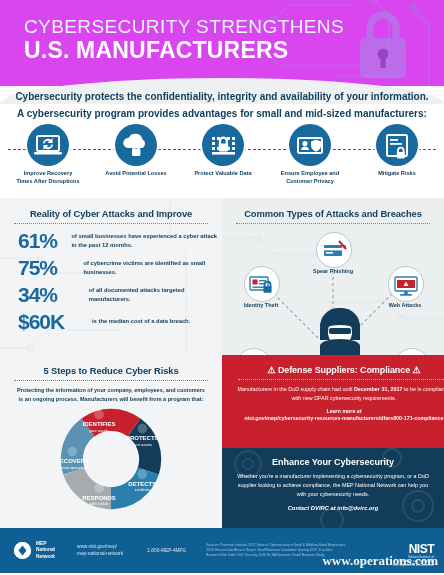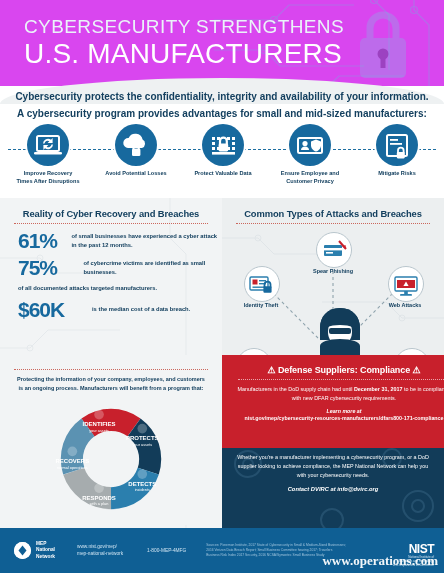--- a/index.html
+++ b/index.html
@@ -7,21 +7,21 @@
        font-family:"Liberation Sans",sans-serif;color:#14405f;}
   #poster{position:relative;width:444px;height:575px;overflow:hidden;background:#fff;}
 
   
   .header{position:relative;height:86px;background:linear-gradient(100deg,#0f3css 0%,#123a56 0%,#1b4a6b 60%,#1f5375 100%);overflow:hidden;}
   .header{background:#d946ef;}
   .hdr-circuit{position:absolute;right:-10px;top:-20px;width:240px;height:140px;opacity:.35;}
   .hdr-lock{position:absolute;right:28px;top:6px;opacity:.30;}
   .hdr-text{position:absolute;left:24px;top:16px;}
   .hdr-l1{font-size:19px;font-weight:400;letter-spacing:.4px;color:#eaf3f9;line-height:1.12;}
-  .hdr-l2{font-size:28px;font-weight:400;letter-spacing:.2px;color:#ffffff;line-height:1.12;margin-top:1px;}
+  .hdr-l2{font-size:23px;font-weight:700;letter-spacing:.2px;color:#ffffff;line-height:1.12;margin-top:1px;}
 
   
   .curve{position:absolute;left:0;top:78px;width:444px;height:26px;background:#eef1f2;border-radius:50% 50% 0 0/100% 100% 0 0;}
 
   
   .intro{position:absolute;left:0;top:88px;width:444px;text-align:center;}
   .intro p{margin:0;font-size:10px;line-height:1.72;color:#14405f;font-weight:600;}
 
   
   .benefits{position:absolute;left:0;top:120px;width:444px;height:78px;}
@@ -218,31 +218,32 @@
           <path d="M0 60 H40 L55 75 H110"></path>
             <path d="M0 150 H30 L48 132 H120"></path>
           <path d="M0 240 H60 L78 258 H150"></path>
             <path d="M170 0 V40 L186 56 V330"></path>
           <circle cx="40" cy="60" r="3"></circle>
             <circle cx="30" cy="150" r="3"></circle>
             <circle cx="60" cy="240" r="3"></circle>
         </g>
       </svg>
       <div class="stats">
-        <div class="sec-title">Reality of Cyber Recovery and Breaches</div>
+        <div class="sec-title">Reality of Cyber Attacks and Improve</div>
         <div class="sec-rule"></div>
         <div class="stat">
           <div class="num">61%</div>
           <div class="txt">of small businesses have experienced a cyber attack in the past 12 months.</div>
         </div>
         <div class="stat">
           <div class="num">75%</div>
           <div class="txt">of cybercrime victims are identified as small businesses.</div>
         </div>
         <div class="stat">
+          <div class="num">34%</div>
           <div class="txt">of all documented attacks targeted manufacturers.</div>
         </div>
         <div class="stat">
           <div class="num">$60K</div>
           <div class="txt">is the median cost of a data breach.</div>
         </div>
       </div>
     </div>
 
     <div class="col-r">
@@ -339,20 +340,21 @@
             <circle cx="34.4" cy="62" r="1.6" fill="#17384f"></circle>
           <rect x="29" y="66" width="6" height="2.2" rx="1" fill="#17384f"></rect>
           <rect x="10" y="76" width="44" height="5" rx="2" fill="#123c59"></rect>
         </svg>
       </div>
     </div>
   </div>
 
   <div class="steps">
     <div style="padding-top:10px">
+      <div class="sec-title">5 Steps to Reduce Cyber Risks</div>
       <div class="sec-rule"></div>
     </div>
     <div class="steps-intro">Protecting the information of your company, employees, and customers is an ongoing process. Manufacturers will benefit from a program that:</div>
 
     <svg class="wheel" viewBox="0 0 160 120">
       <g transform="translate(80,58)">
 
         <path d="M0,-52 A52,52 0 0,1 49.4,-16.1 L27.7,-9 A29,29 0 0,0 0,-29 Z" fill="#c8202c" transform="rotate(-36)"></path>
 
         <path d="M0,-52 A52,52 0 0,1 49.4,-16.1 L27.7,-9 A29,29 0 0,0 0,-29 Z" fill="#123c59" transform="rotate(36)"></path>
@@ -412,20 +414,21 @@
     <svg class="gears" viewBox="0 0 222 80">
       <g fill="none" stroke="#7fb3d4" stroke-width="2">
         <circle cx="26" cy="16" r="13"></circle>
           <circle cx="26" cy="16" r="5"></circle>
         <circle cx="196" cy="58" r="15"></circle>
           <circle cx="196" cy="58" r="6"></circle>
         <circle cx="110" cy="72" r="11"></circle>
           <circle cx="170" cy="10" r="9"></circle>
       </g>
     </svg>
+    <div class="enh-title">Enhance Your Cybersecurity</div>
     <div class="enh-body">Whether you're a manufacturer implementing a cybersecurity program, or a DoD supplier looking to achieve compliance, the MEP National Network can help you with your cybersecurity needs.</div>
     <div class="enh-contact">Contact DVIRC at info@dvirc.org</div>
   </div>
 
   <div class="footer">
     <div class="mepmark">
       <svg width="17" height="17" viewBox="0 0 17 17">
           <circle cx="8.5" cy="8.5" r="8.5" fill="#fff"></circle>
         <path d="M8.5 3.5 l4 5 -4 5 -4-5z" fill="#0f5f94"></path>
         </svg>

